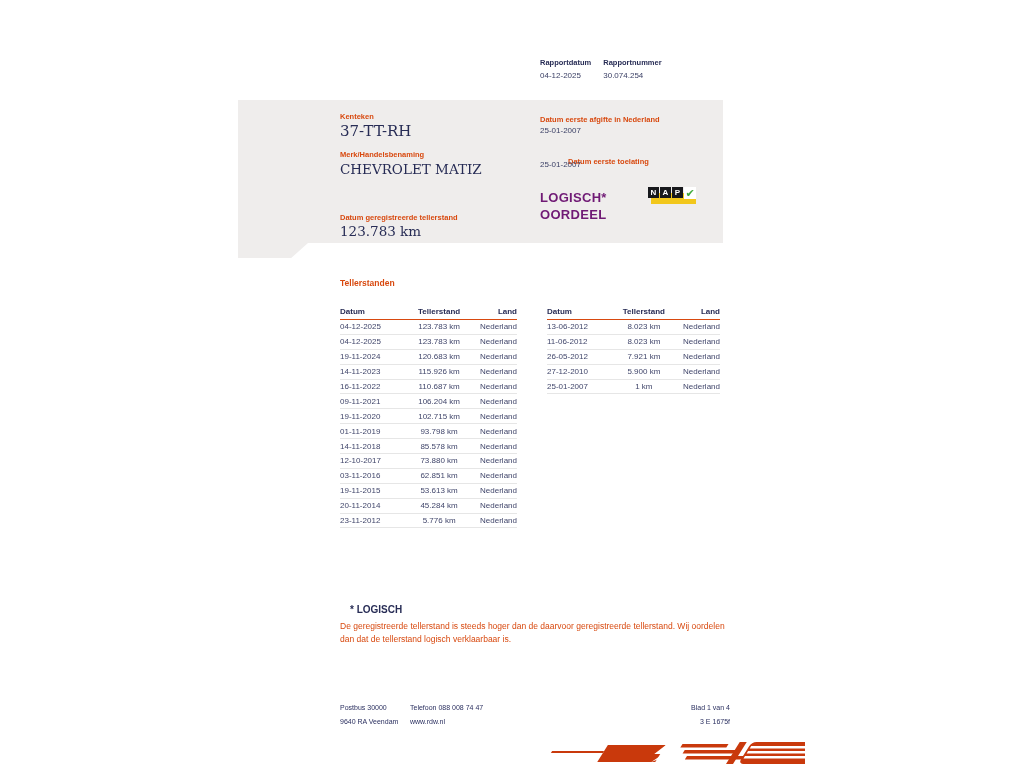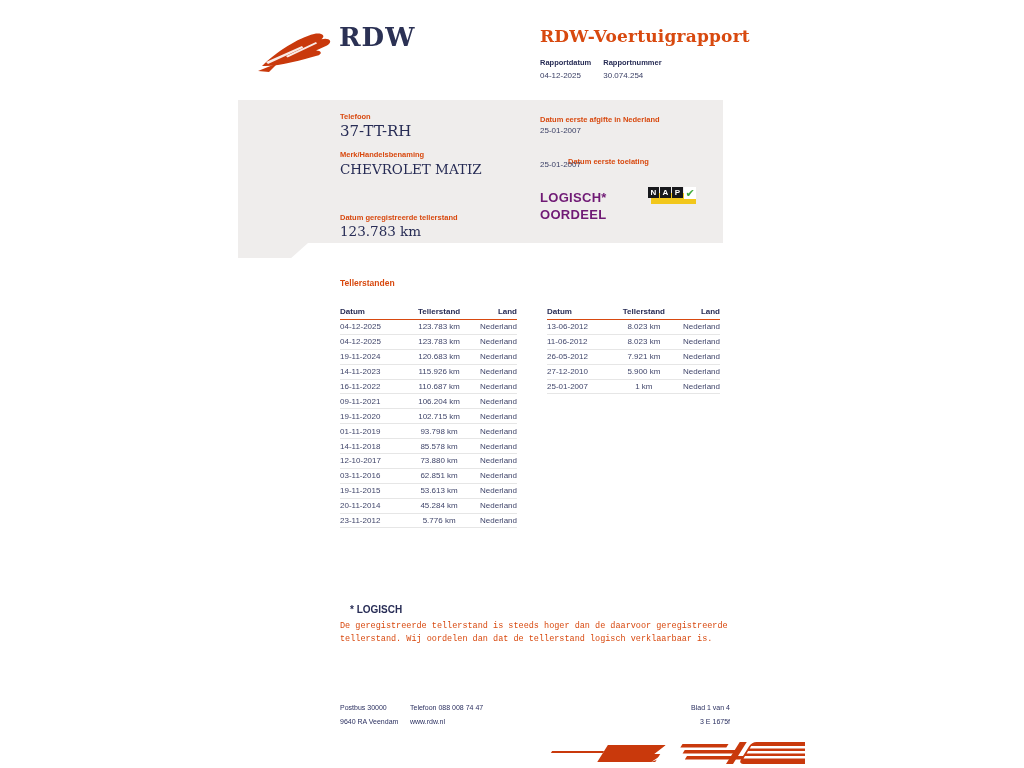--- a/index.html
+++ b/index.html
@@ -47,65 +47,53 @@
   table.odo th{font-size:8px;font-weight:700;color:#272c55;border-bottom:1.5px solid #d8490f;
                padding:0 0 3px 0;text-align:left;height:10px;}
   table.odo th:nth-child(2),table.odo td:nth-child(2){text-align:center;}
   table.odo th:nth-child(3),table.odo td:nth-child(3){text-align:right;}
   table.odo col.c1{width:40%;}table.odo col.c2{width:32%;}table.odo col.c3{width:28%;}
   table.odo td{border-bottom:1px solid #e6e6e6;height:13.9px;padding:0;}
 
   
   .note-title{position:absolute;left:338px;top:604px;font-size:10px;font-weight:800;color:#272c55;margin-left:12px;}
   .note-body{position:absolute;left:340px;top:620px;width:392px;font-size:8.5px;line-height:13px;
-             color:#d8490f;font-family:Liberation Mono, monospace;}
+             color:#d8490f;}
 
   
   .footer{position:absolute;left:340px;top:701px;width:390px;font-size:7px;color:#2b3060;}
   .footer .col1{position:absolute;left:0;top:0;}
   .footer .col2{position:absolute;left:70px;top:0;}
   .footer .colr{position:absolute;right:0;top:0;text-align:right;}
   .footer div{line-height:14px;}
 
   
   .deco{position:absolute;left:545px;top:740px;}
 </style>
 </head>
 <body>
 
 <div class="page">
 
-  <div class="logo-wrap">
-    <svg class="logo-svg" width="78" height="48" viewBox="0 0 78 48">
-      <path fill="#c9390c" d="M6 40 C20 26 42 12 58 8 c7 -1.8 12.5 1.5 7.5 5.2 c7 -2 12.5 1.8 5.5 6.2 l-11 5 c5.5 0 7 3.6 0.8 5.4 C46 34 22 41 6 40 Z"></path>
-      <path fill="#c9390c" d="M2 45 l20 -8 -9 9 z"></path>
-      <path fill="#ffffff" d="M10 36 L46 20 l1.2 1.8 L12 38 Z" opacity="0.9"></path>
-      <path fill="#ffffff" d="M30 30 L60 16 l1 1.6 L31.5 31.6 Z" opacity="0.9"></path>
-    </svg>
-    <span class="logo-text">RDW</span>
-  </div>
-
-  <div class="report-head">
-    <div class="report-title">RDW-Voertuigrapport</div>
-  </div>
+
   <div class="meta-row">
     <div>
       <div class="meta-label">Rapportdatum</div>
       <div class="meta-value">04-12-2025</div>
     </div>
     <div>
       <div class="meta-label">Rapportnummer</div>
       <div class="meta-value">30.074.254</div>
     </div>
   </div>
 
   <div class="panel"></div>
   <div class="panel-tab"></div>
 
-  <div class="pos lbl" style="left:340px;top:112px;">Telefoon</div>
+  <div class="pos lbl" style="left:340px;top:112px;">Kenteken</div>
   <div class="pos val-serif-lg" style="left:340px;top:122px;">37-TT-RH</div>
   <div class="pos lbl" style="left:340px;top:150px;">Merk/Handelsbenaming</div>
   <div class="pos val-serif-md" style="left:340px;top:161px;">CHEVROLET MATIZ</div>
   <div class="pos lbl" style="left:340px;top:213px;">Datum geregistreerde tellerstand</div>
   <div class="pos val-serif-md" style="left:340px;top:223px;">123.783 km</div>
 
   <div class="pos lbl" style="left:540px;top:115px;">Datum eerste afgifte in Nederland</div>
   <div class="pos val-sm" style="left:540px;top:126px;">25-01-2007</div>
   <div class="pos lbl" style="left:540px;top:157px;padding-left:28px;">Datum eerste toelating</div>
   <div class="pos val-sm" style="left:540px;top:160px;">25-01-2007</div>

